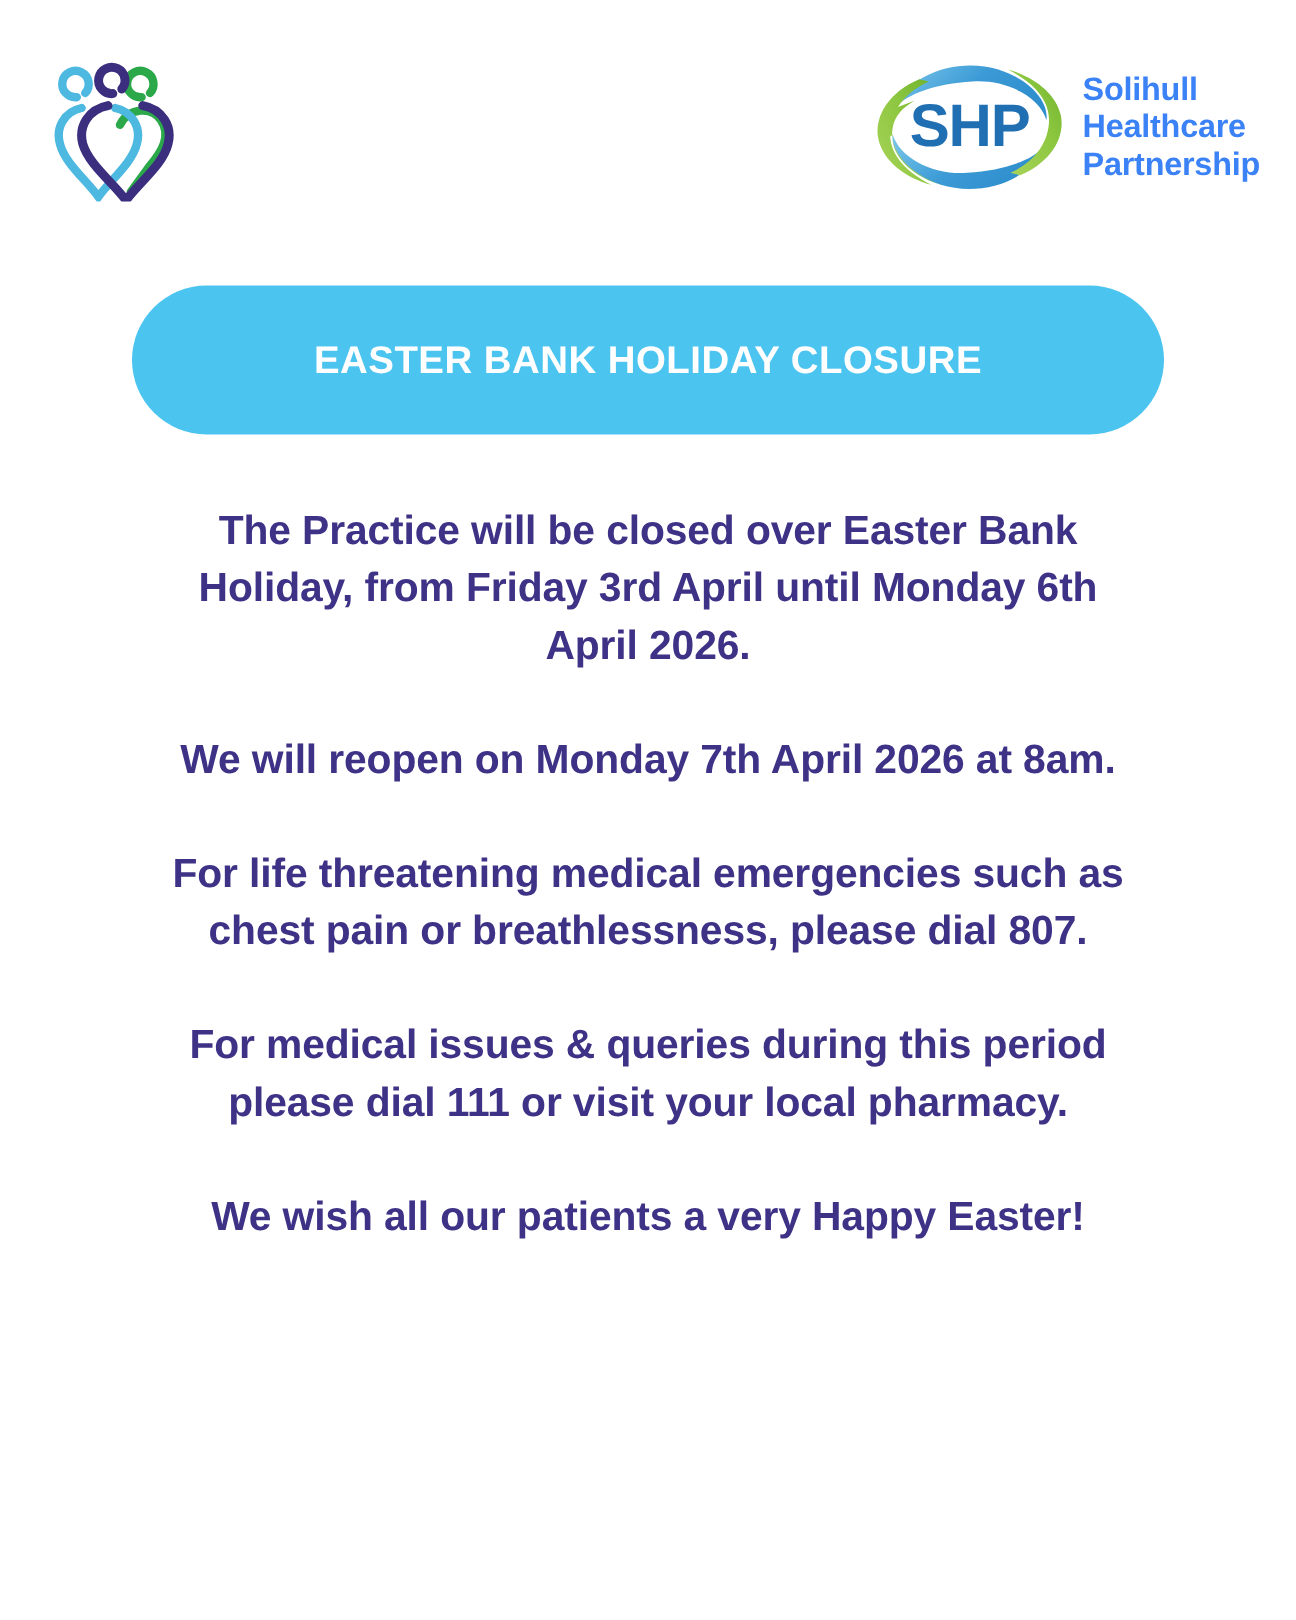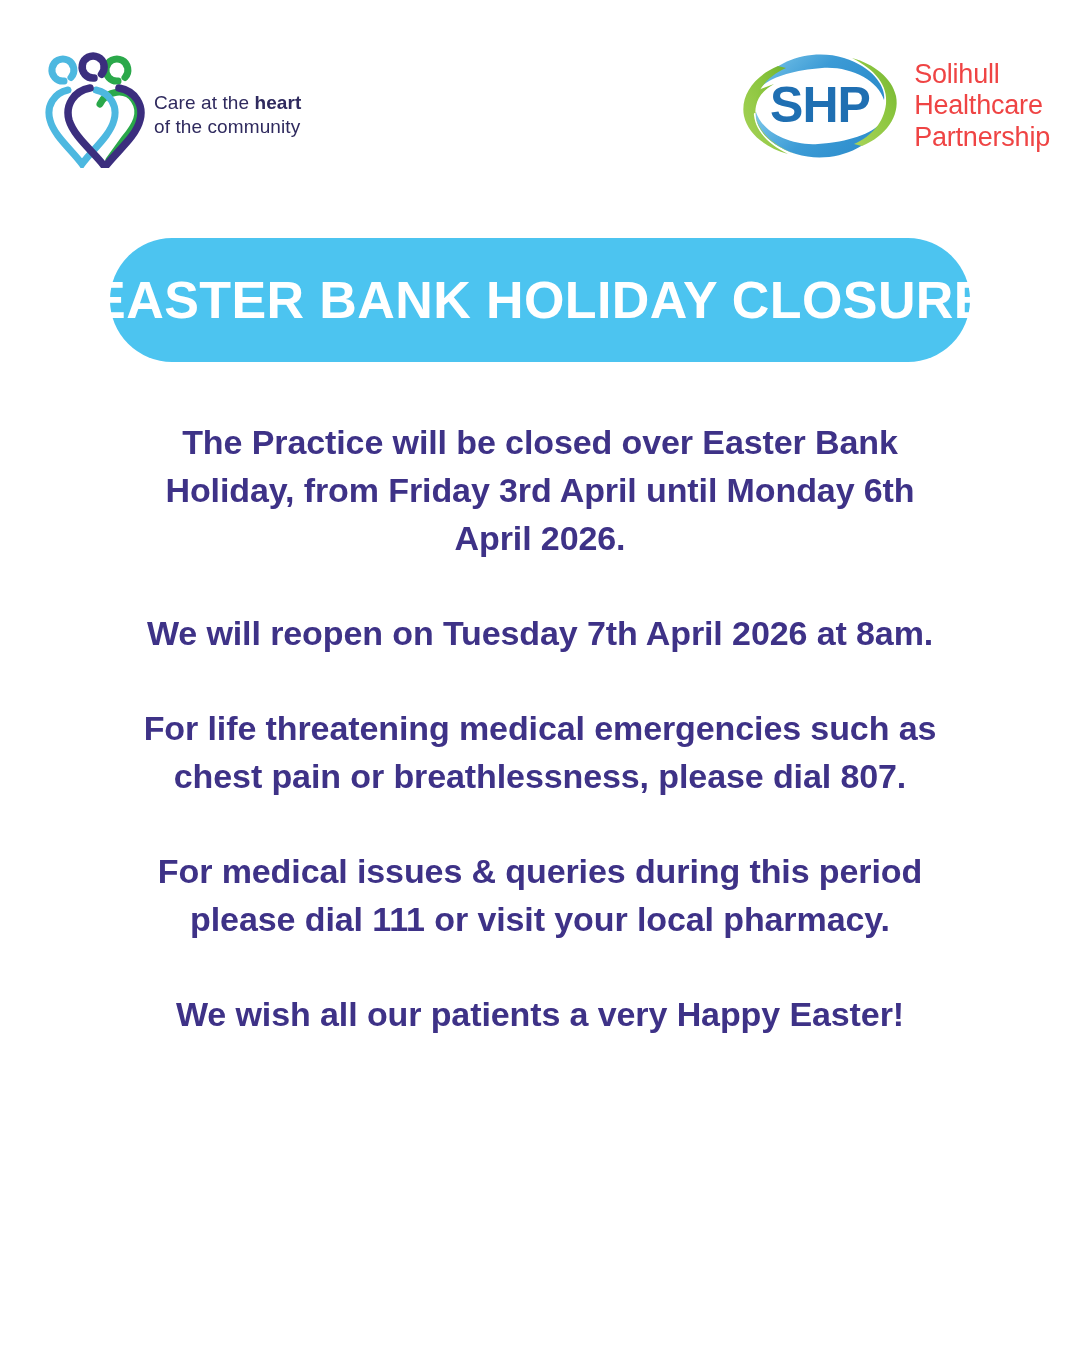--- a/index.html
+++ b/index.html
@@ -59,22 +59,22 @@
     display: flex;
     align-items: center;
   }
   .shp-mark {
     width: 172px;
     height: 124px;
     flex: none;
   }
   .shp-wordmark {
     margin-left: 8px;
-    color: #ef4444;
-    font-weight: 400;
+    color: #3b82f6;
+    font-weight: 700;
     font-size: 27px;
     line-height: 1.17;
     letter-spacing: -0.2px;
     white-space: nowrap;
   }
   .shp-wordmark span { display: block; }
 
   
   .headline-banner {
     position: absolute;
@@ -85,21 +85,21 @@
     background: #4cc4f0;
     border-radius: 62px;
     display: flex;
     align-items: center;
     justify-content: center;
     box-sizing: border-box;
   }
   .headline-text {
     color: #ffffff;
     font-weight: 700;
-    font-size: 52px;
+    font-size: 32px;
     letter-spacing: 0.4px;
     text-align: center;
     white-space: nowrap;
     line-height: 1;
   }
 
   
   .body-copy {
     position: absolute;
     left: 140px;
@@ -128,26 +128,20 @@
 
       <path d="M80 33 a11 11 0 1 1 7 -3.5" fill="none" stroke="#2aa84a" stroke-width="7" stroke-linecap="round"></path>
       <path d="M62 56 c7 -14 26 -16 34 -4 c9 13 1 26 -9 38 l-16 22" fill="none" stroke="#2aa84a" stroke-width="7" stroke-linecap="round"></path>
 
       <path d="M26 33 a11 11 0 1 1 7 -3.5" fill="none" stroke="#4db8e0" stroke-width="7" stroke-linecap="round"></path>
       <path d="M30 42 c-14 3 -22 16 -18 30 c4 16 22 30 32 44 c10 -14 28 -28 32 -44 c4 -14 -4 -27 -18 -30" fill="none" stroke="#4db8e0" stroke-width="7" stroke-linecap="round"></path>
 
       <path d="M56 30 a11 11 0 1 1 7.5 -3.8" fill="none" stroke="#3b2e7e" stroke-width="7.5" stroke-linecap="round"></path>
       <path d="M52 40 c-16 3 -25 17 -21 32 c5 17 25 32 36 47 c11 -15 31 -30 35 -47 c4 -15 -5 -29 -21 -32" fill="none" stroke="#3b2e7e" stroke-width="7.5" stroke-linecap="round"></path>
     </svg>
-    <div class="care-wordmark">
-      <span class="line1">
-        <span>Care at the </span><b>heart</b>
-      </span>
-      <span class="line2">of the community</span>
-    </div>
   </div>
 
   <div class="shp-logo">
     <svg class="shp-mark" viewBox="0 0 172 124">
       <defs>
         <linearGradient id="gBlue" x1="0" y1="0" x2="1" y2="0.4">
           <stop offset="0%" stop-color="#7ec8ea"></stop>
           <stop offset="55%" stop-color="#3c9bd6"></stop>
           <stop offset="100%" stop-color="#2f8fcd"></stop>
         </linearGradient>
@@ -175,17 +169,17 @@
     </div>
   </div>
 </div>
 
 <div class="headline-banner">
   <div class="headline-text">EASTER BANK HOLIDAY CLOSURE</div>
 </div>
 
 <div class="body-copy">
   <p class="para">The Practice will be closed over Easter Bank Holiday, from Friday 3rd April until Monday 6th April 2026.</p>
-  <p class="para">We will reopen on Tuesday 7th April 2026 at 8am.</p>
+  <p class="para">We will reopen on Monday 7th April 2026 at 8am.</p>
   <p class="para">For life threatening medical emergencies such as chest pain or breathlessness, please dial 807.</p>
   <p class="para">For medical issues &amp; queries during this period please dial 111 or visit your local pharmacy.</p>
   <p class="para">We wish all our patients a very Happy Easter!</p>
 </div>
 
 </body></html>

